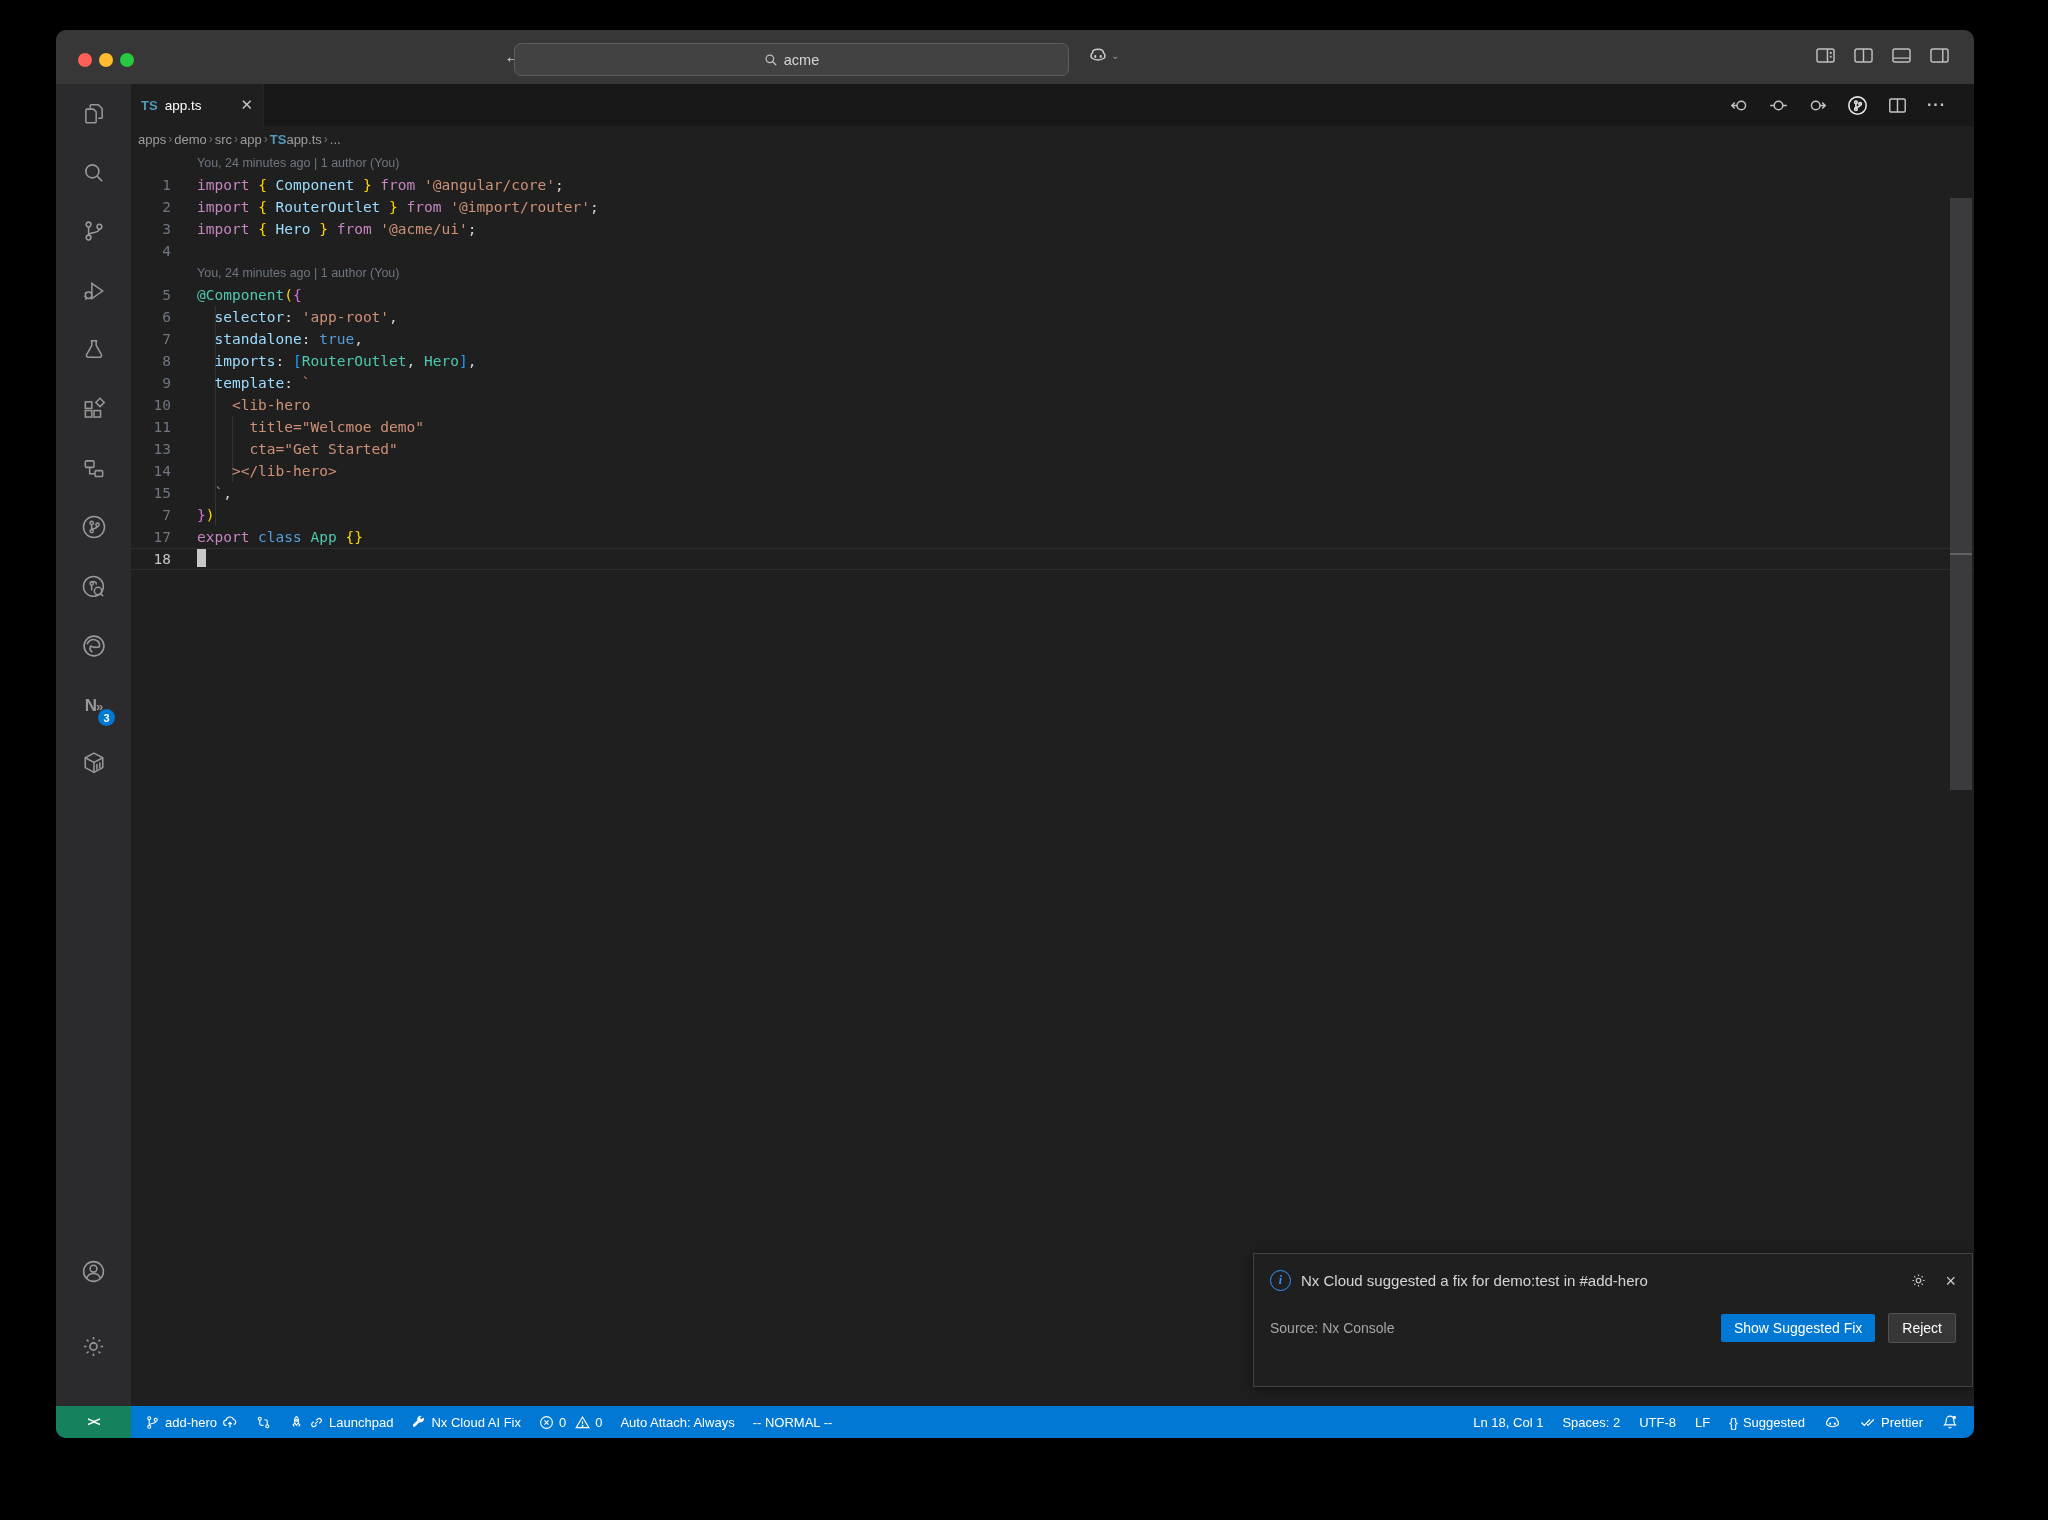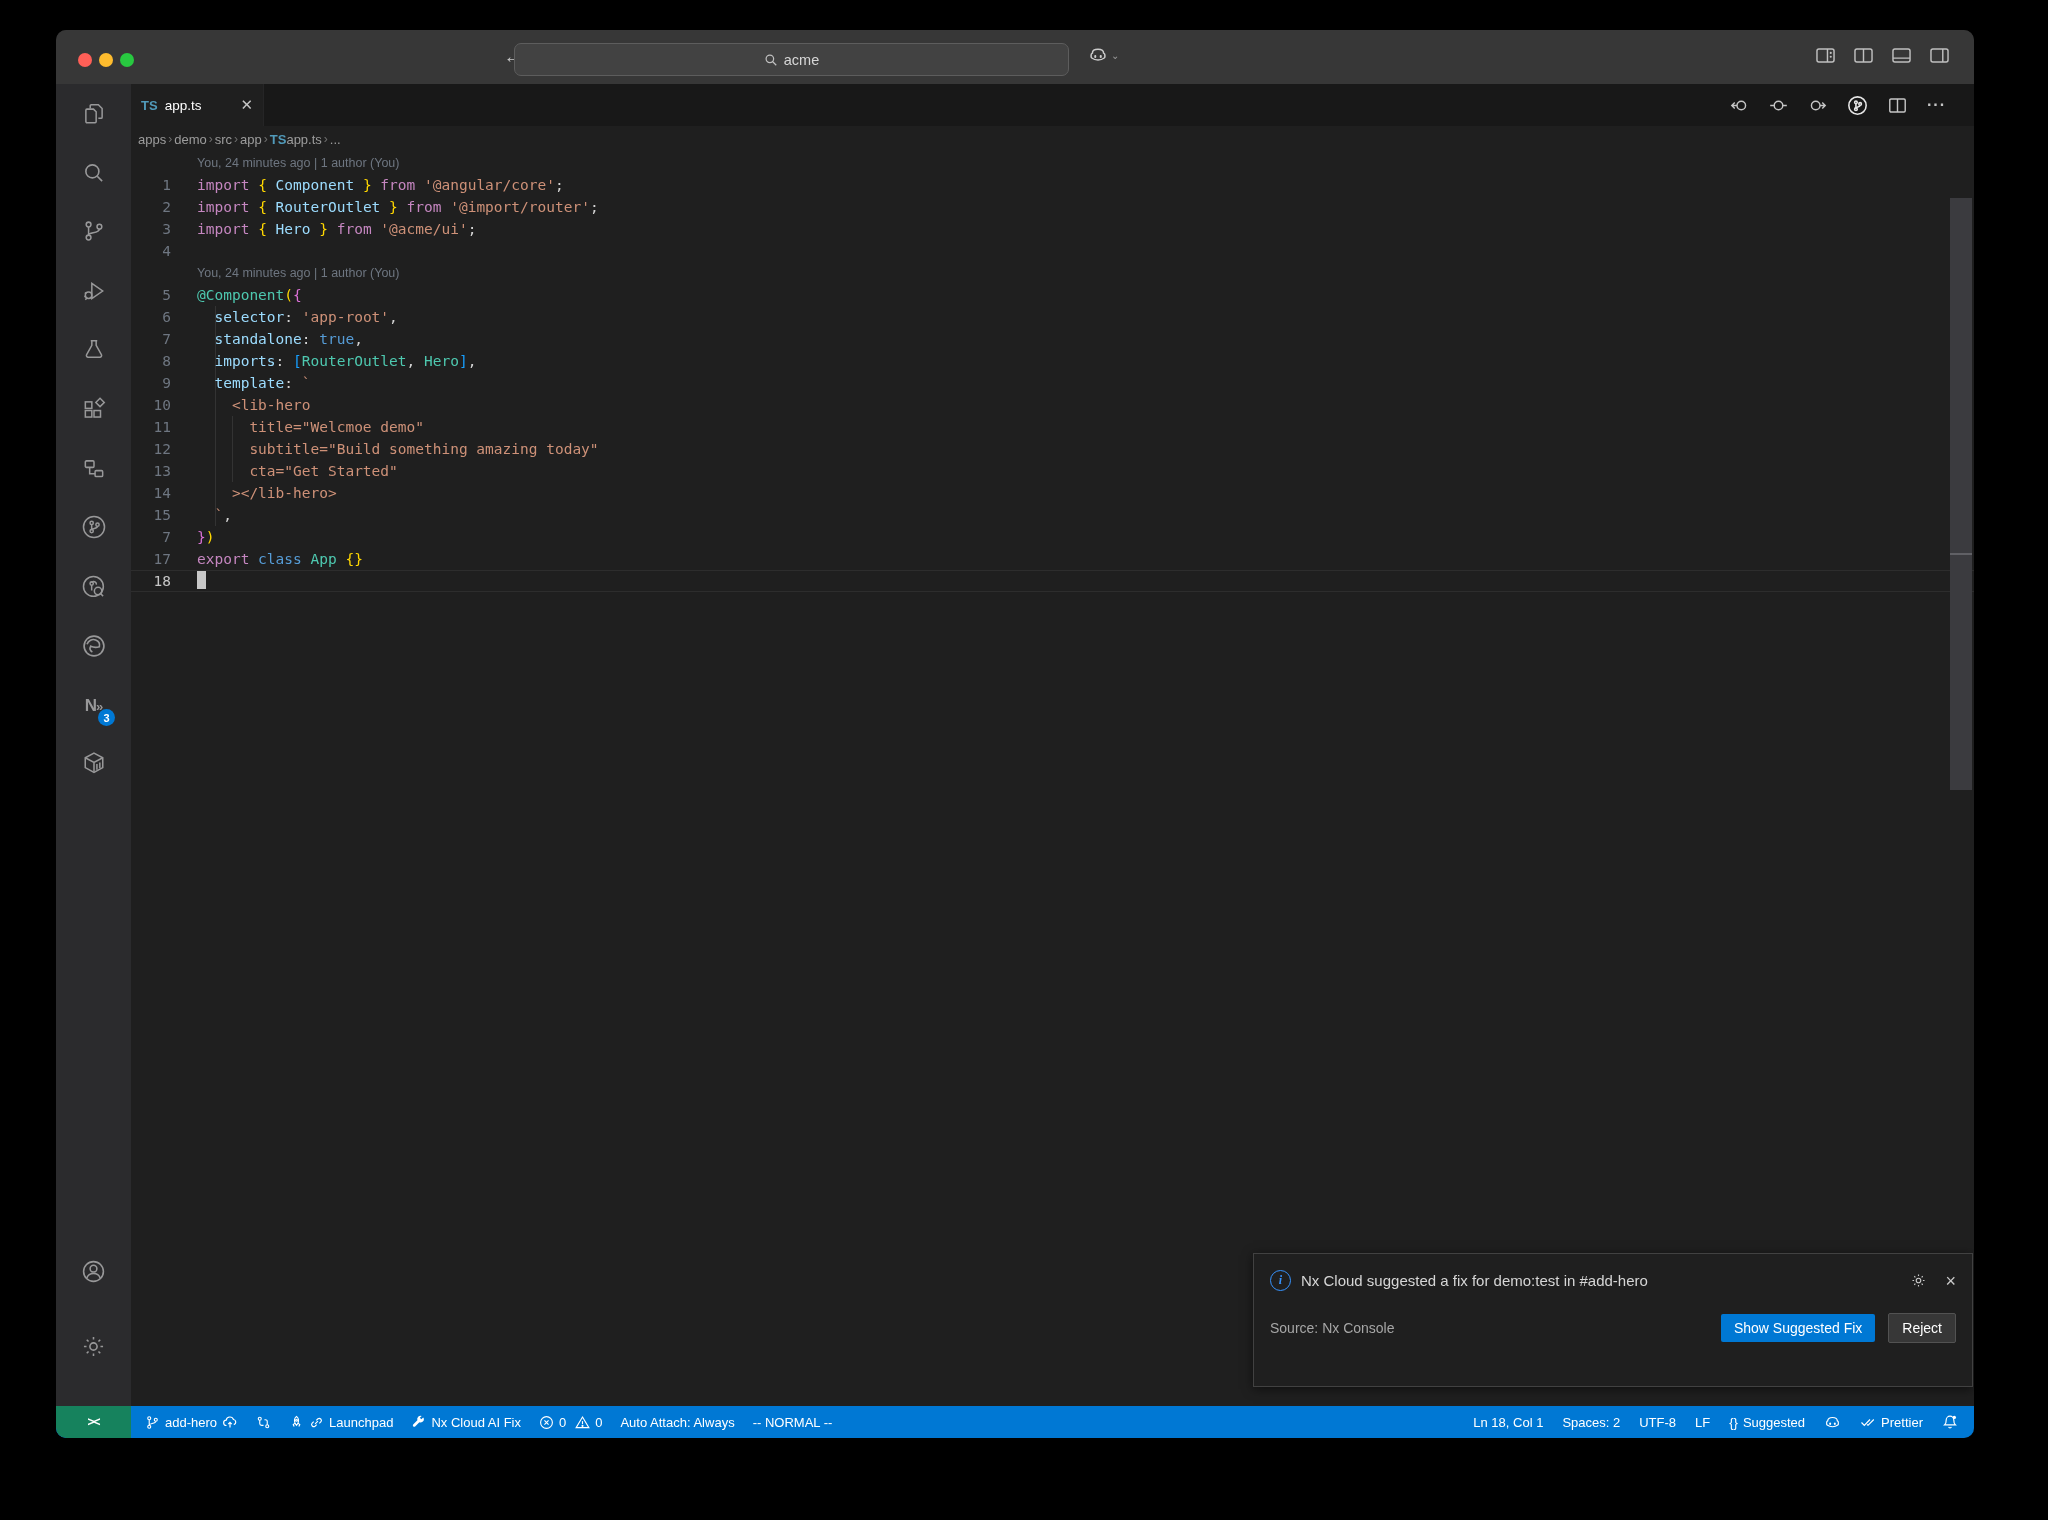--- a/index.html
+++ b/index.html
@@ -305,21 +305,20 @@
         <div class="code-row"><span class="gutter">3</span><span class="code-text"><span class="tk-kw">import</span><span class="tk-pun"> </span><span class="tk-b1">{</span><span class="tk-var"> Hero </span><span class="tk-b1">}</span><span class="tk-pun"> </span><span class="tk-kw">from</span><span class="tk-str"> '@acme/ui'</span><span class="tk-pun">;</span></span></div>
         <div class="code-row"><span class="gutter">4</span><span class="code-text"></span></div>
         <div class="blame-row">You, 24 minutes ago | 1 author (You)</div>
         <div class="code-row"><span class="gutter">5</span><span class="code-text"><span class="tk-dec">@Component</span><span class="tk-b1">(</span><span class="tk-b2">{</span></span></div>
         <div class="code-row"><span class="gutter">6</span><span class="code-text"><span class="tk-pun">  </span><span class="tk-var">selector</span><span class="tk-pun">: </span><span class="tk-str">'app-root'</span><span class="tk-pun">,</span></span></div>
         <div class="code-row"><span class="gutter">7</span><span class="code-text"><span class="tk-pun">  </span><span class="tk-var">standalone</span><span class="tk-pun">: </span><span class="tk-kw2">true</span><span class="tk-pun">,</span></span></div>
         <div class="code-row"><span class="gutter">8</span><span class="code-text"><span class="tk-pun">  </span><span class="tk-var">imports</span><span class="tk-pun">: </span><span class="tk-b3">[</span><span class="tk-type">RouterOutlet</span><span class="tk-pun">, </span><span class="tk-type">Hero</span><span class="tk-b3">]</span><span class="tk-pun">,</span></span></div>
         <div class="code-row"><span class="gutter">9</span><span class="code-text"><span class="tk-pun">  </span><span class="tk-var">template</span><span class="tk-pun">: </span><span class="tk-str">`</span></span></div>
         <div class="code-row"><span class="gutter">10</span><span class="code-text"><span class="tk-str">    &lt;lib-hero</span></span></div>
         <div class="code-row"><span class="gutter">11</span><span class="code-text"><span class="tk-str">      title="Welcmoe demo"</span></span></div>
-        <div class="code-row"><span class="gutter">12</span><span class="code-text"><span class="tk-str">      subtitle="Build something amazing today"</span></span></div>
         <div class="code-row"><span class="gutter">13</span><span class="code-text"><span class="tk-str">      cta="Get Started"</span></span></div>
         <div class="code-row"><span class="gutter">14</span><span class="code-text"><span class="tk-str">    &gt;&lt;/lib-hero&gt;</span></span></div>
         <div class="code-row"><span class="gutter">15</span><span class="code-text"><span class="tk-str">  `</span><span class="tk-pun">,</span></span></div>
         <div class="code-row"><span class="gutter">7</span><span class="code-text"><span class="tk-b2">}</span><span class="tk-b1">)</span></span></div>
         <div class="code-row"><span class="gutter">17</span><span class="code-text"><span class="tk-kw">export </span><span class="tk-kw2">class </span><span class="tk-type">App </span><span class="tk-b1">{}</span></span></div>
         <div class="code-row current"><span class="gutter">18</span><span class="code-text"><span class="block-cursor"></span></span></div>
       </div>
     <div class="scroll-thumb"></div>
     <div class="scroll-marker"></div>
   </div>

